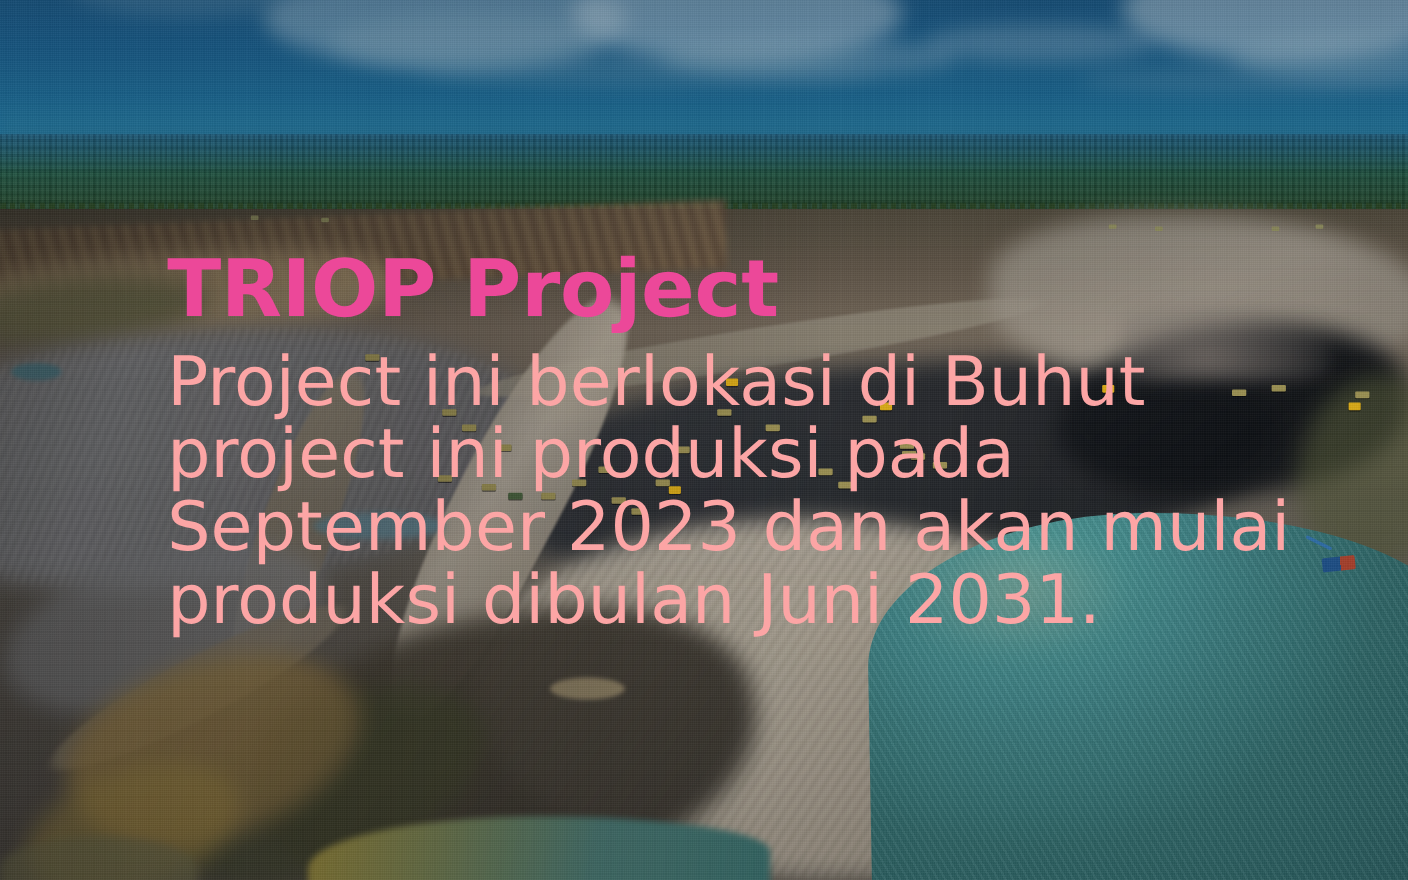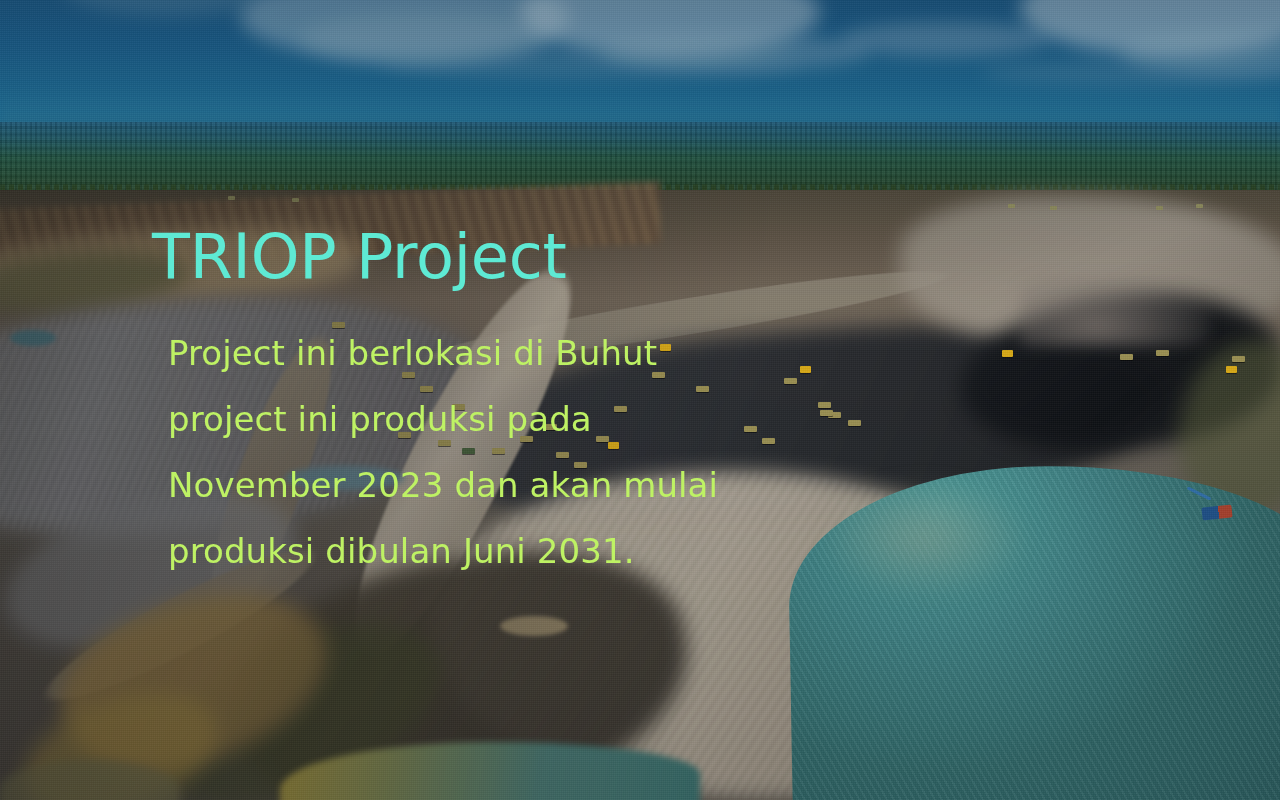--- a/index.html
+++ b/index.html
@@ -316,34 +316,34 @@
   
   .text-block {
     position: absolute;
     left: 152px;
     top: 226px;
     width: 760px;
     z-index: 20;
   }
   .headline {
     margin: 0;
+    font-size: 72px;
+    font-weight: 700;
+    line-height: 1.0;
+    color: #ec4899;
+    letter-spacing: -0.2px;
+    white-space: nowrap;
+  }
+  .body-copy {
+    margin: 0;
+    padding-top: 16px;
     font-size: 62px;
     font-weight: 400;
-    line-height: 1.0;
-    color: #5eead4;
-    letter-spacing: -0.2px;
-    white-space: nowrap;
-  }
-  .body-copy {
-    margin: 16px;
-    padding-top: 16px;
-    font-size: 34px;
-    font-weight: 400;
     line-height: 66px;
-    color: #bef264;
+    color: #fca5a5;
     letter-spacing: 0.1px;
   }
   .body-copy .ln { display: block; white-space: nowrap; }
 </style>
 </head>
 <body>
 
 <div id="stage">
 
   <div class="photo">
@@ -444,18 +444,18 @@
     <div class="shade"></div>
     <div class="tone"></div>
     <div class="grain"></div>
   </div>
 
   <div class="text-block">
     <h1 class="headline">TRIOP Project</h1>
     <div class="body-copy">
       <span class="ln">Project ini berlokasi di Buhut</span>
       <span class="ln">project ini produksi pada</span>
-      <span class="ln">November 2023 dan akan mulai</span>
+      <span class="ln">September 2023 dan akan mulai</span>
       <span class="ln">produksi dibulan Juni 2031.</span>
     </div>
   </div>
 
 </div>
 
 </body></html>

